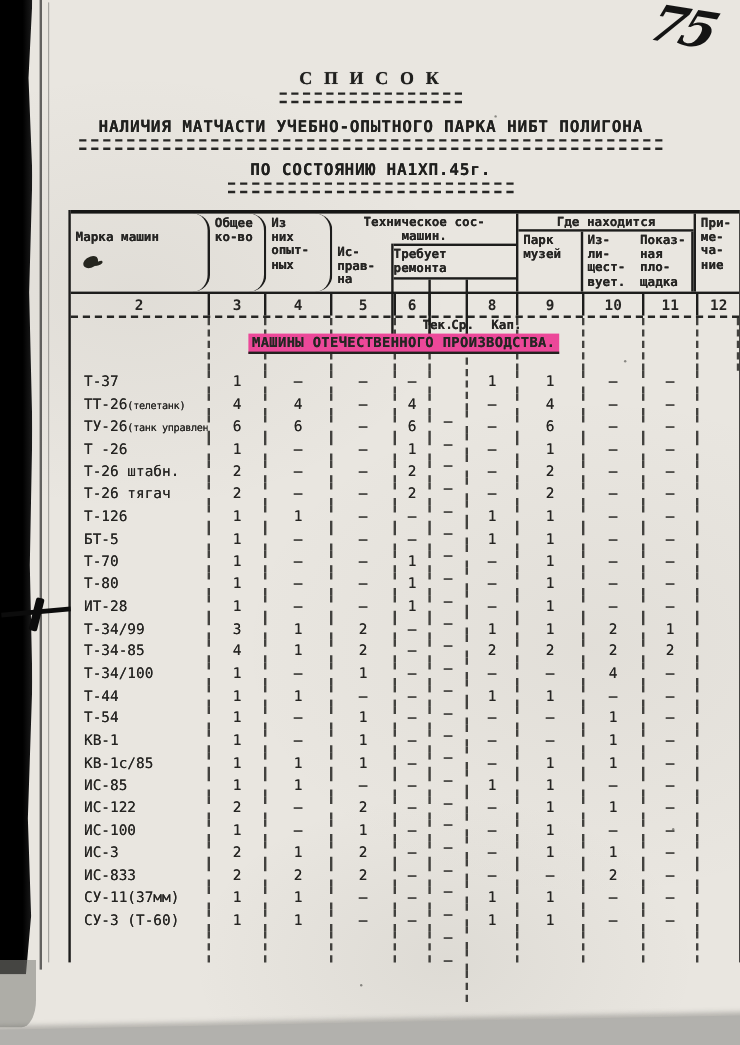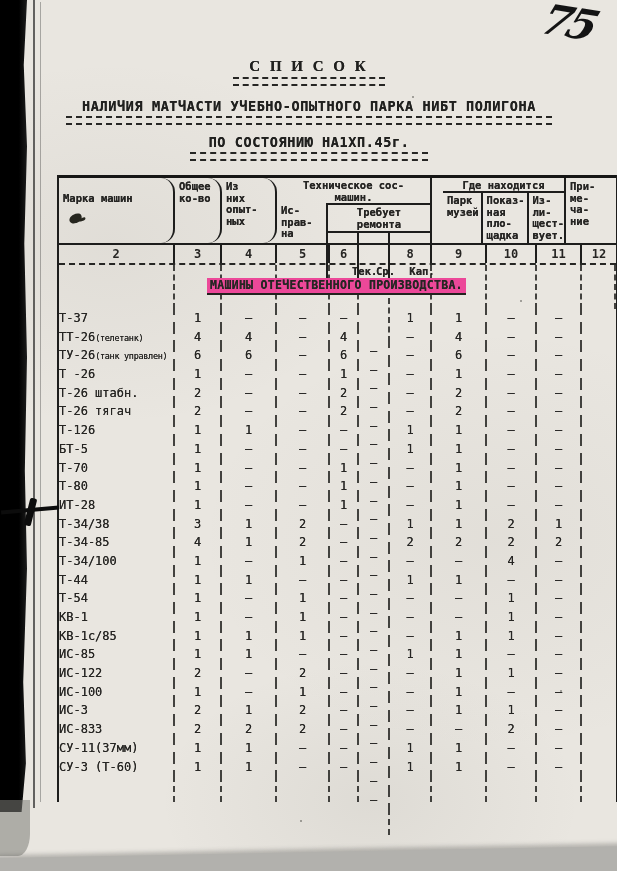--- a/index.html
+++ b/index.html
@@ -44,47 +44,47 @@
   .thead{display:flex;height:70px;border-top:3px solid #161615;border-bottom:2px solid #1d1d1c;
      font-size:10.5px;font-weight:bold;line-height:11.5px;text-shadow:0 0 .4px #333;}
   .hcell{white-space:pre-line;padding:3px 6px 0 4px;border-right:2px solid #1d1d1c;border-radius:14px;}
   .hgroup{border-right:2px solid #1d1d1c;display:flex;flex-direction:column;}
   .hcap{text-align:center;padding-top:2px;}
   .hcap-tech{height:26px;}
   .hcap-gde{height:15px;border-bottom:2px solid #1d1d1c;}
   .hsub{flex:1;display:flex;}
   .hsubcell{white-space:pre-line;padding:2px 2px 0 4px;}
   .remont{display:flex;flex-direction:column;}
-  .hcap-rem{border-top:2px solid #1d1d1c;height:26px;text-align:center;padding-top:2px;}
+  .hcap-rem{border-top:2px solid #1d1d1c;height:26px;padding-top:2px;}
   .rem-labels{flex:1;display:flex;align-items:flex-end;border-top:2px solid #1d1d1c;margin-top:2px;}
   .rem-labels .lab{text-align:center;padding-bottom:2px;padding-left:24px;}
   .b-l{border-left:2px solid #1d1d1c;height:100%;display:flex;align-items:flex-end;justify-content:center;}
   .b-r{border-right:2px solid #1d1d1c;}
 
   .w-name{width:116px;} .w-total{width:47px;} .w-opyt{width:55px;}
   .w-tech{width:155px;} .w-isprav{width:53px;} .w-tek{width:29px;} .w-sr{width:31px;margin-top:33px;} .w-kap{width:42px;}
-  .w-gde{width:134px;padding-left:11px;} .w-park{width:55px;} .w-pokaz{width:50px;} .w-izl{width:45px;}
+  .w-gde{width:148px;} .w-park{width:55px;} .w-pokaz{width:50px;} .w-izl{width:45px;}
   .w-prim{width:34px;}
 
   .tnums{display:flex;height:20px;border-bottom:2px dashed #262624;font-size:12px;font-weight:bold;}
   .tnums .cell{text-align:center;border-right:2px solid #1d1d1c;padding-top:2px;}
   .tnums .cell:last-child{border-right:none;}
 
   .tsection{position:relative;height:44px;display:flex;}
   .tsection .cell{border-right:2px dashed rgba(25,25,22,.8);height:100%;}
   .tsection .cell:last-child{border-right:none;}
   .section-title{position:absolute;left:148px;top:13px;background:#ec4899;padding:0 3px 1px 3px;
      font-size:11.5px;font-weight:bold;letter-spacing:.3px;border-bottom:2px solid #22221f;
      text-shadow:0 0 .5px #333;white-space:nowrap;}
 
   .tbody{font-size:12px;}
   .trow{display:flex;height:18.7px;line-height:18.7px;text-shadow:0 0 .4px #3a3a36;}
   .trow .cell{border-right:2px dashed rgba(25,25,22,.8);height:100%;overflow:hidden;}
   .trow .cell:last-child{border-right:none;}
-  .name-cell{padding-left:0;white-space:nowrap;}
+  .name-cell{padding-left:11px;white-space:nowrap;}
   .name-cell .sfx{font-size:8.5px;letter-spacing:-.3px;}
   .val{text-align:center;}
   .trow-filler{height:26px;}
 
   .ink-blot{position:absolute;left:10px;top:36px;width:13px;height:9px;background:#26261f;
      border-radius:60% 40% 55% 45%;transform:rotate(-18deg);box-shadow:6px 3px 0 -3px #26261f;}
 </style>
 </head>
 <body>
 
@@ -130,28 +130,28 @@
               <div class="lab w-kap b-l">Кап.</div>
             </div>
           </div>
         </div>
       </div>
       <div class="hgroup w-gde">
         <div class="hcap hcap-gde">Где находится</div>
         <div class="hsub">
           <div class="hsubcell w-park b-r">Парк
 музей</div>
+          <div class="hsubcell w-izl">Из-
+ли-
+щест-
+вует.</div>
           <div class="hsubcell w-pokaz b-r">Показ-
 ная
 пло-
 щадка</div>
-          <div class="hsubcell w-izl">Из-
-ли-
-щест-
-вует.</div>
         </div>
       </div>
       <div class="hcell w-prim" style="border-right:none;">При-
 ме-
 ча-
 ние</div>
     </div>
 
     <div class="tnums">
         <div class="cell w-name">2</div>
@@ -320,21 +320,21 @@
           <div class="cell val w-isprav">–</div>
           <div class="cell val w-tek">1</div>
           <div class="cell val w-sr">–</div>
           <div class="cell val w-kap">–</div>
           <div class="cell val w-park">1</div>
           <div class="cell val w-pokaz">–</div>
           <div class="cell val w-izl">–</div>
           <div class="cell val w-prim"></div>
         </div>
         <div class="trow">
-          <div class="cell name-cell w-name">Т-34/38</div>
+          <div class="cell name-cell w-name">Т-34/99</div>
           <div class="cell val w-total">3</div>
           <div class="cell val w-opyt">1</div>
           <div class="cell val w-isprav">2</div>
           <div class="cell val w-tek">–</div>
           <div class="cell val w-sr">–</div>
           <div class="cell val w-kap">1</div>
           <div class="cell val w-park">1</div>
           <div class="cell val w-pokaz">2</div>
           <div class="cell val w-izl">1</div>
           <div class="cell val w-prim"></div>

